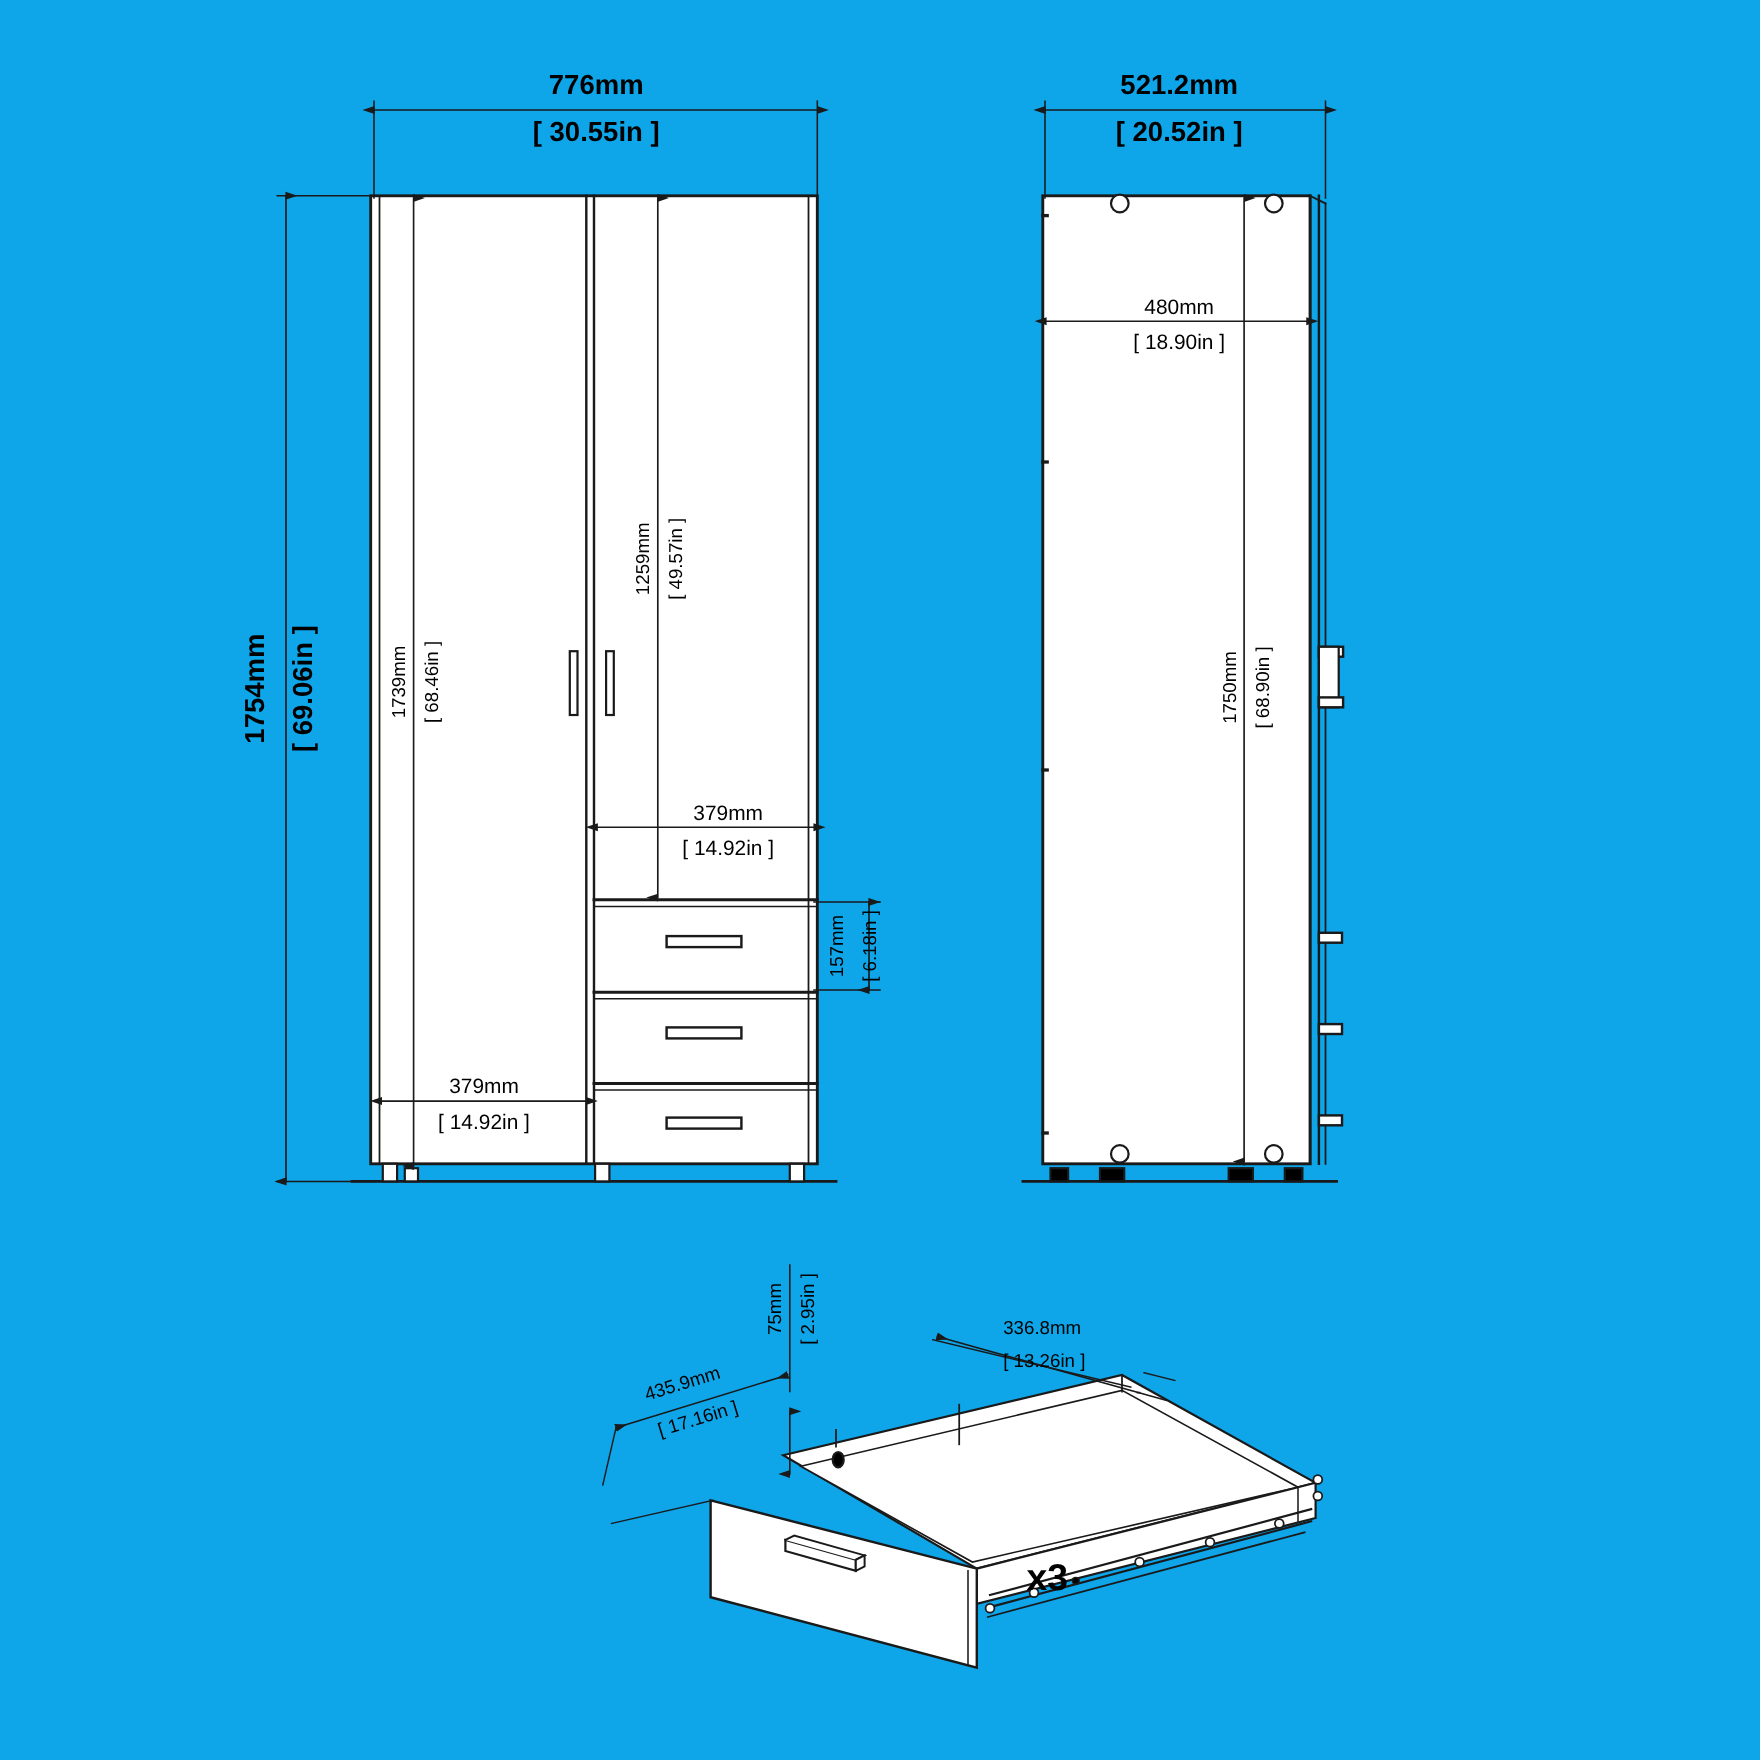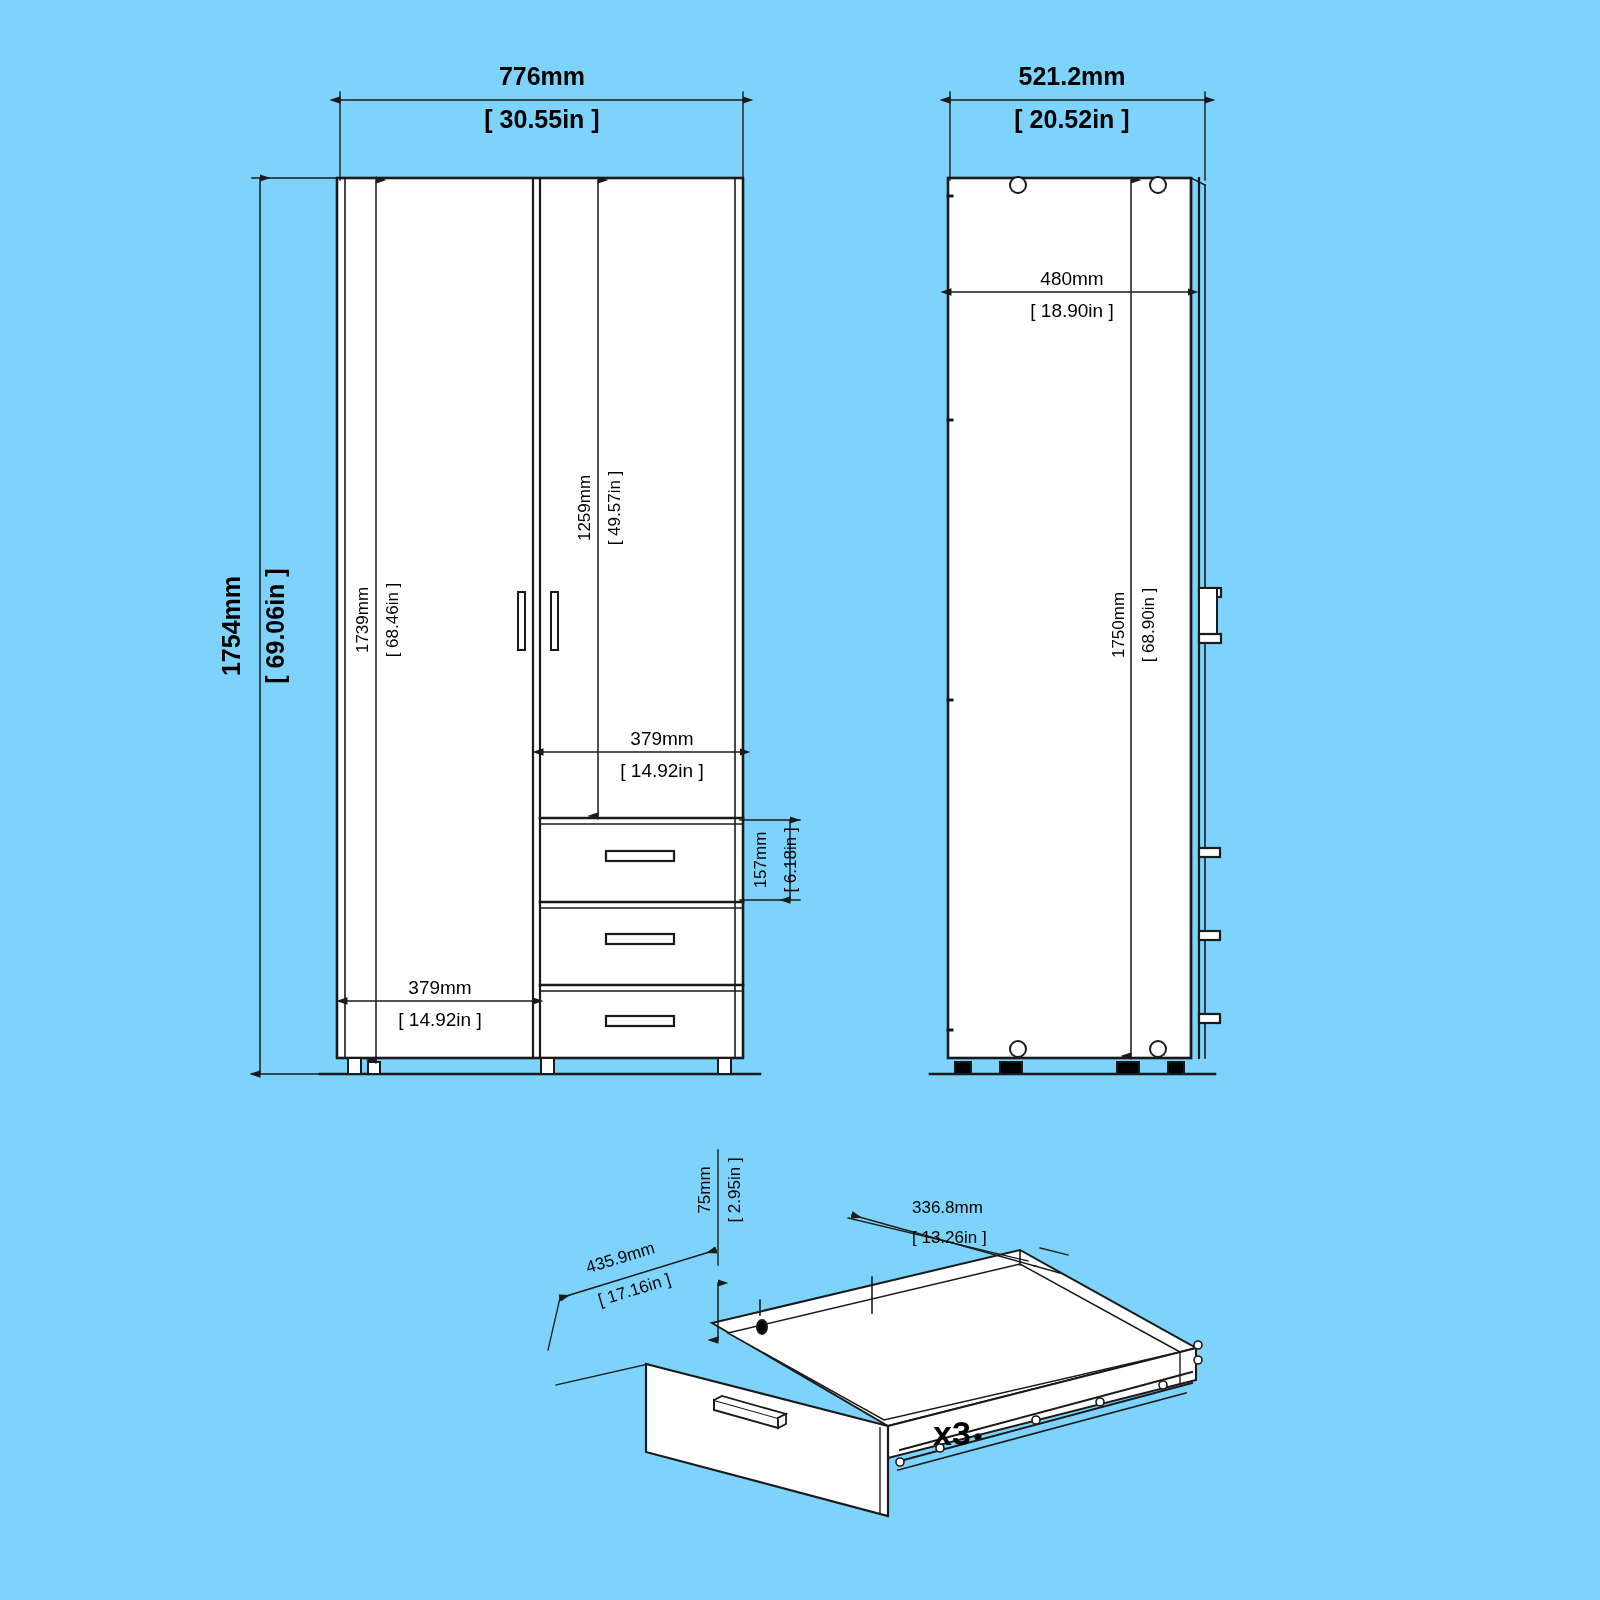--- a/index.html
+++ b/index.html
@@ -11,21 +11,21 @@
     width: 1600px;
     height: 1600px;
     font-family: "Liberation Sans", sans-serif;
     color: #000000;
     overflow: hidden;
   }
   #sheet {
     position: relative;
     width: 1600px;
     height: 1600px;
-    background: #7dd3fc;
+    background: #0ea5e9;
   }
   svg#drawing {
     position: absolute;
     top: 0;
     left: 0;
     width: 1600px;
     height: 1600px;
     display: block;
   }
   .dimtext {

